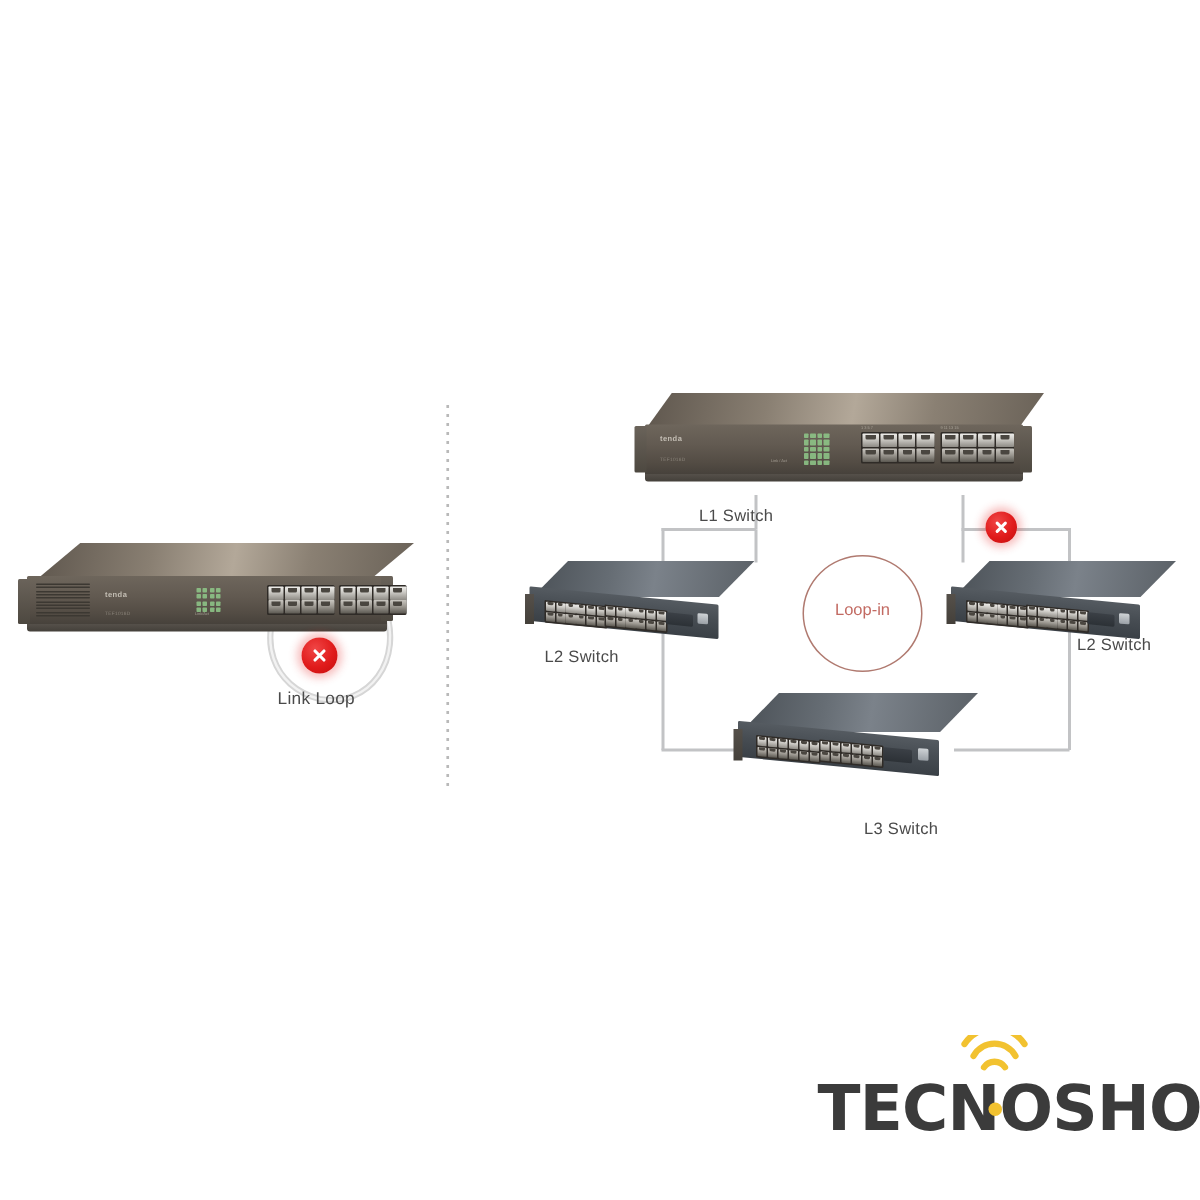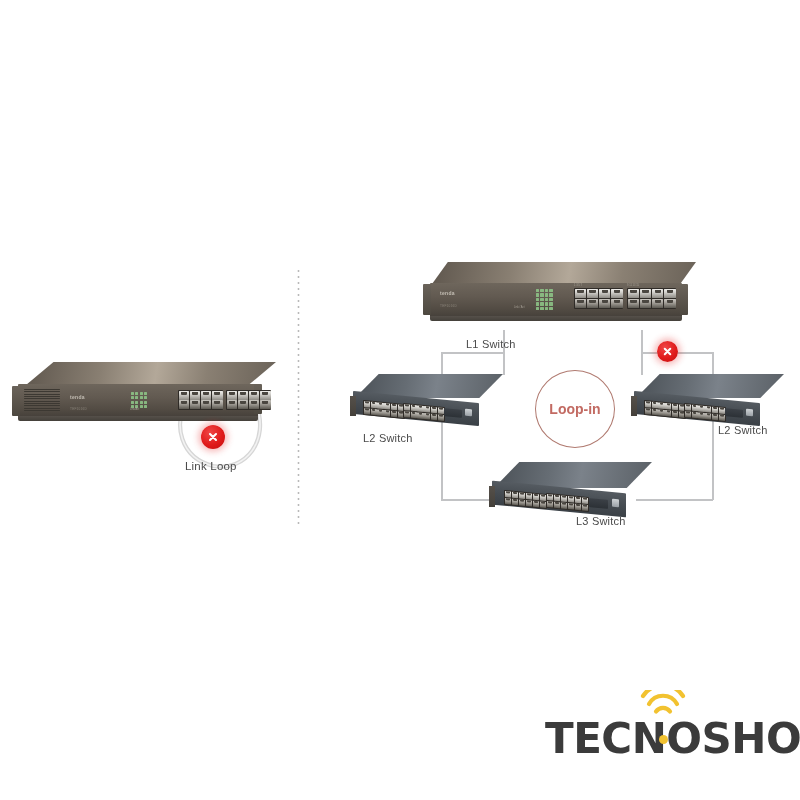--- a/index.html
+++ b/index.html
@@ -72,23 +72,22 @@
     border: 1.4px solid #b07a70;
     border-radius: 50%;
     box-sizing: border-box;
   }
   #loopin-label {
     position: absolute;
     left: 535px; top: 401px;
     width: 80px;
     text-align: center;
     color: #c26a62;
-    font-size: 14px;
+    font-size: 11px;
     font-family: "Liberation Sans", sans-serif;
-    font-weight: bold;
   }
 
   
   .sw {
     position: absolute;
   }
   
   .sw .topface {
     position: absolute;
     left: 0; top: 0;
@@ -541,21 +540,21 @@
         <span class="port dark"></span>
         <span class="port dark"></span>
         <span class="port dark"></span>
         <span class="port dark"></span>
         <span class="port dark"></span>
     </div>
     <div class="panel" style="left:105px; top:37px; width:19px; height:9px; transform:skewY(5.5deg);"></div>
     <div class="panel2" style="left:128px; top:37px; width:7px; height:8px; transform:skewY(5.5deg);"></div>
   </div>
 
-  <div class="lbl" style="left:576px; top:515px;">L3 Switch</div>
+  <div class="lbl" style="left:576px; top:547px;">L3 Switch</div>
 
   <div id="loopin-circle"></div>
   <div id="loopin-label">Loop-in</div>
 
   <div id="logo">
     <svg id="logo-wifi" width="48" height="26" viewBox="0 0 48 26">
       <path d="M4 6 A 24 24 0 0 1 44 6" fill="none" stroke="#f2c230" stroke-width="4.2" stroke-linecap="round"></path>
       <path d="M10 14 A 16 16 0 0 1 38 14" fill="none" stroke="#f2c230" stroke-width="4.2" stroke-linecap="round"></path>
       <path d="M17 21.5 A 8.5 8.5 0 0 1 31 21.5" fill="none" stroke="#f2c230" stroke-width="4.2" stroke-linecap="round"></path>
     </svg>

